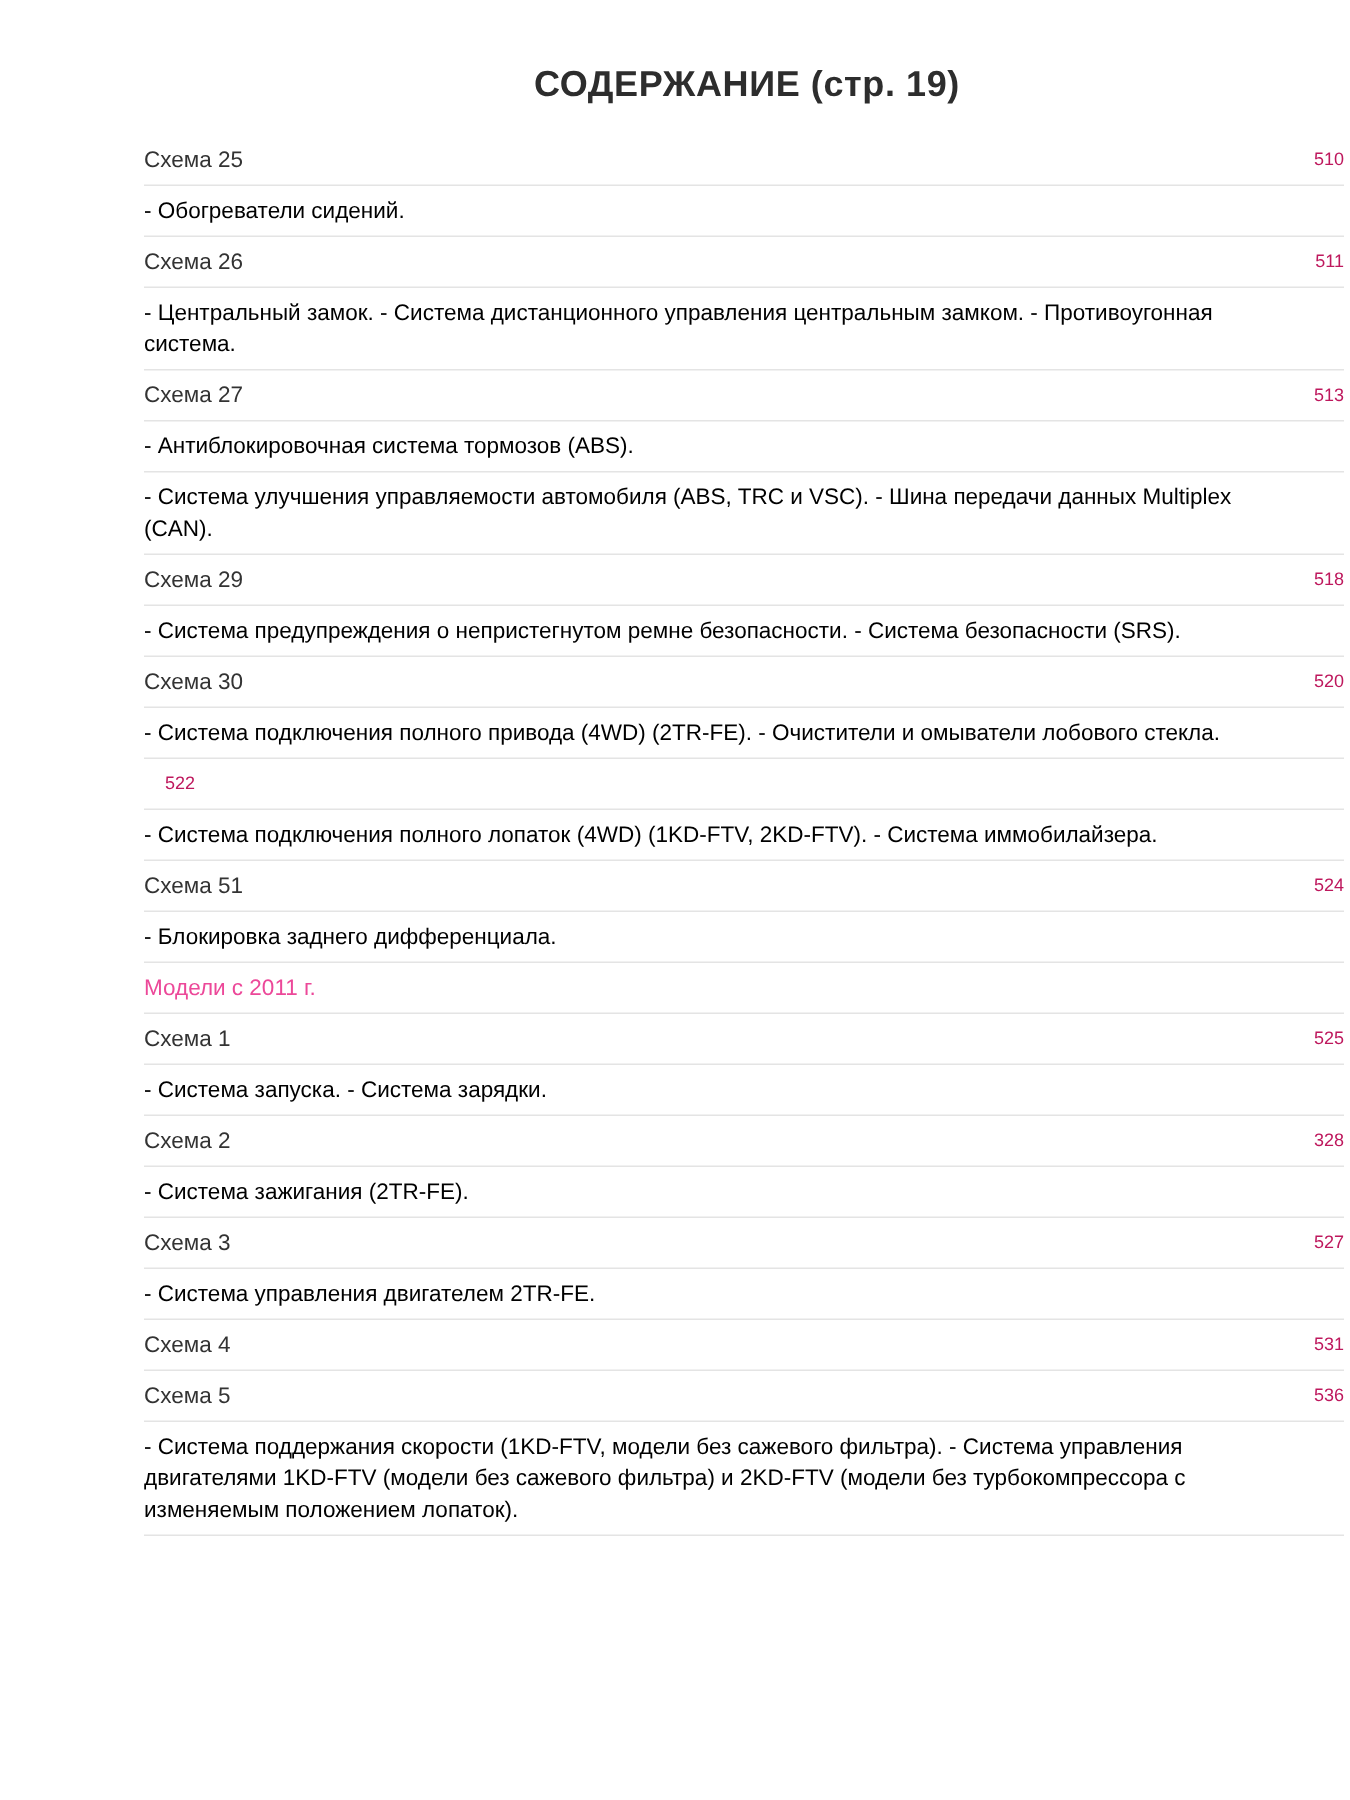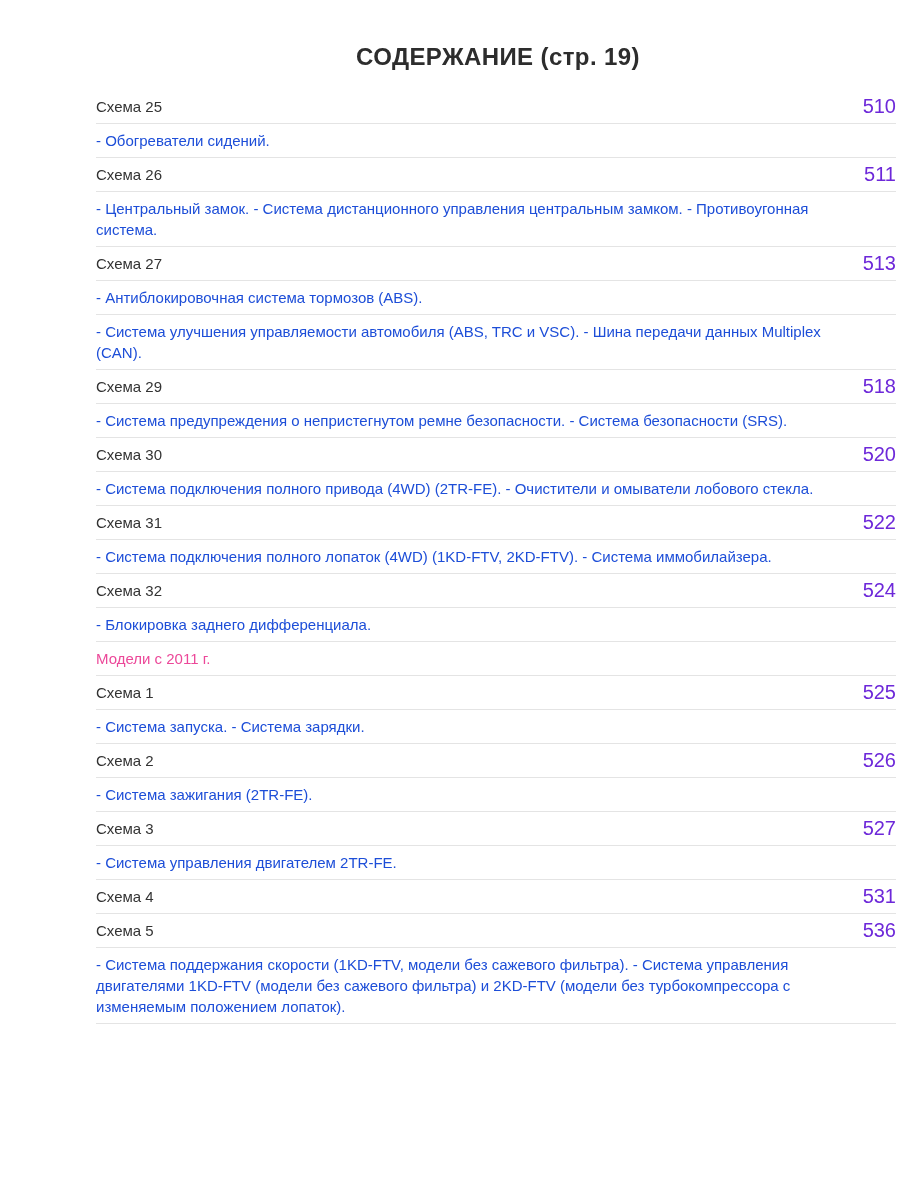--- a/index.html
+++ b/index.html
@@ -65,31 +65,31 @@
   .row-label {
     font-size: 15px;
     line-height: 21px;
     color: #333333;
     flex: 1 1 auto;
     padding-right: 24px;
     white-space: normal;
   }
 
   .row-page {
-    font-size: 20px;
+    font-size: 12px;
     line-height: 21px;
-    color: #6d28d9;
+    color: #be185d;
     flex: 0 0 auto;
     text-align: right;
     min-width: 34px;
     white-space: nowrap;
   }
 
   
-  .toc-row.desc .row-label { color: #1d4ed8; }
+  .toc-row.desc .row-label { color: #000000; }
   .toc-row.section .row-label { color: #ec4899; }
 </style>
 </head>
 <body>
 
 <div class="page">
 
   <h1 class="page-title">СОДЕРЖАНИЕ (стр. 19)</h1>
 
   <ul class="toc" id="toc-list">
@@ -131,50 +131,49 @@
       </li>
       <li class="toc-row scheme">
         <span class="row-label">Схема 30</span>
         <span class="row-page">520</span>
       </li>
       <li class="toc-row desc">
         <span class="row-label">- Система подключения полного привода (4WD) (2TR-FE). - Очистители и омыватели лобового стекла.</span>
         <span class="row-page"></span>
       </li>
       <li class="toc-row scheme">
-        <span class="row-label">Схема 31</span>
         <span class="row-page">522</span>
       </li>
       <li class="toc-row desc">
         <span class="row-label">- Система подключения полного лопаток (4WD) (1KD-FTV, 2KD-FTV). - Система иммобилайзера.</span>
         <span class="row-page"></span>
       </li>
       <li class="toc-row scheme">
-        <span class="row-label">Схема 32</span>
+        <span class="row-label">Схема 51</span>
         <span class="row-page">524</span>
       </li>
       <li class="toc-row desc">
         <span class="row-label">- Блокировка заднего дифференциала.</span>
         <span class="row-page"></span>
       </li>
       <li class="toc-row section">
         <span class="row-label">Модели с 2011 г.</span>
         <span class="row-page"></span>
       </li>
       <li class="toc-row scheme">
         <span class="row-label">Схема 1</span>
         <span class="row-page">525</span>
       </li>
       <li class="toc-row desc">
         <span class="row-label">- Система запуска. - Система зарядки.</span>
         <span class="row-page"></span>
       </li>
       <li class="toc-row scheme">
         <span class="row-label">Схема 2</span>
-        <span class="row-page">526</span>
+        <span class="row-page">328</span>
       </li>
       <li class="toc-row desc">
         <span class="row-label">- Система зажигания (2TR-FE).</span>
         <span class="row-page"></span>
       </li>
       <li class="toc-row scheme">
         <span class="row-label">Схема 3</span>
         <span class="row-page">527</span>
       </li>
       <li class="toc-row desc">

